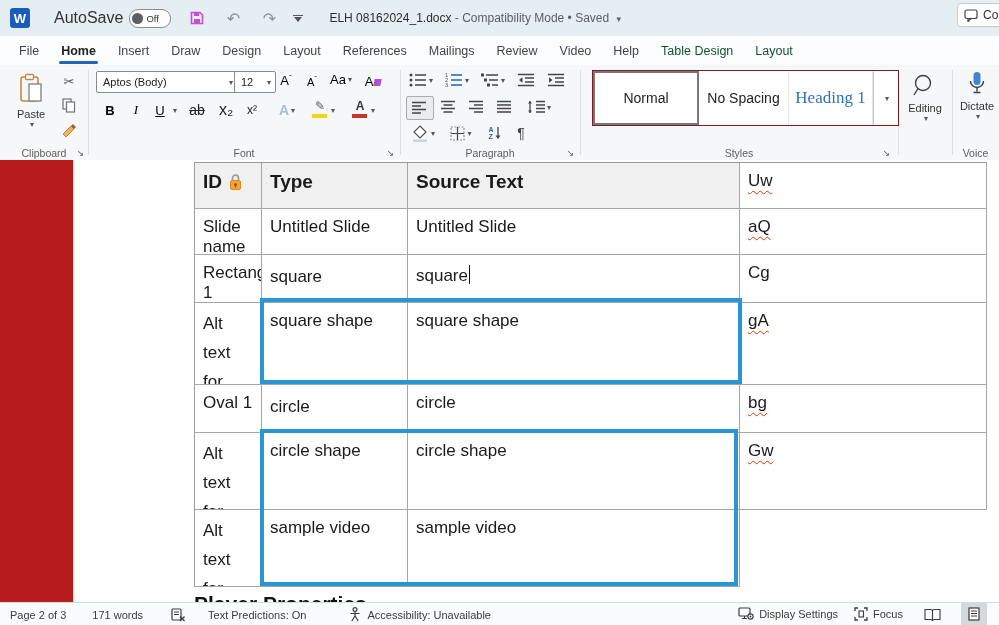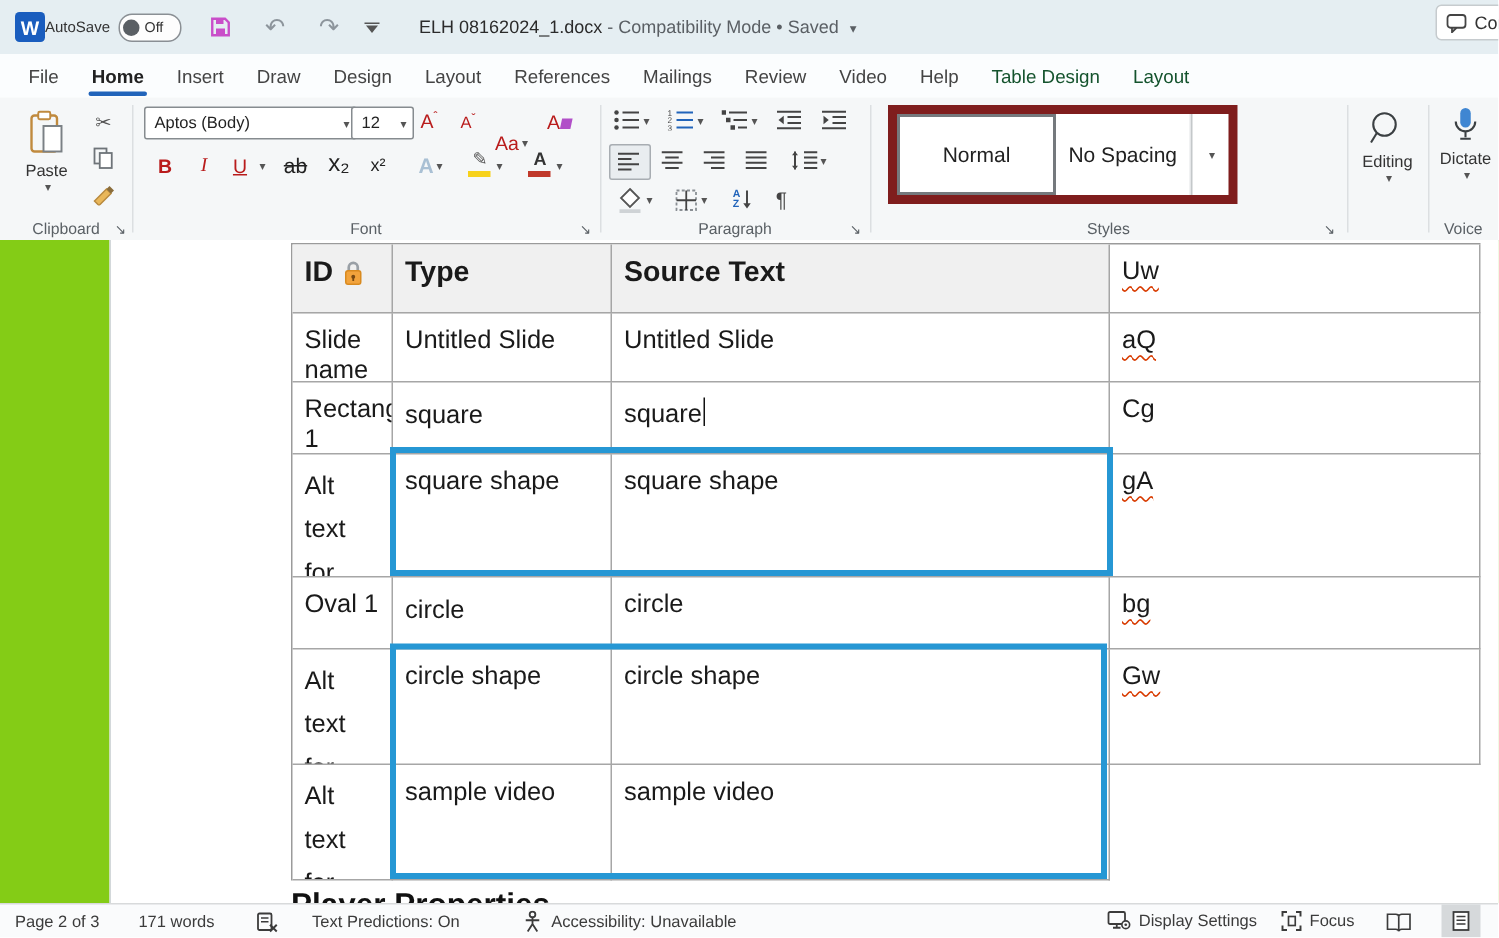--- a/index.html
+++ b/index.html
@@ -3,21 +3,21 @@
 <meta charset="utf-8">
 <style>
   html,body{margin:0;padding:0;}
   #app{position:relative;width:999px;height:625px;overflow:hidden;background:#fff;
        font-family:"Liberation Sans",sans-serif;color:#333;-webkit-font-smoothing:antialiased;}
   svg{display:block;}
   
   .tb{position:absolute;left:0;top:0;width:999px;height:36px;background:#e5eef2;display:flex;align-items:center;}
   .wlogo{width:20px;height:20px;margin-left:10px;background:#1a5dbe;border-radius:3px;color:#fff;
          font-size:13px;font-weight:bold;display:flex;align-items:center;justify-content:center;}
-  .tb-as{font-size:10px;color:#333;margin-left:0;}
+  .tb-as{font-size:16px;color:#333;margin-left:24px;}
   .pill{width:40px;height:17px;border:1px solid #8a8f94;border-radius:9px;background:#fdfdfd;
         display:flex;align-items:center;margin-left:6px;}
   .knob{width:11px;height:11px;border-radius:50%;background:#5a5f64;margin-left:2px;}
   .pill span{font-size:9.5px;color:#333;margin-left:3px;}
   .tb-ic{margin-left:16px;display:flex;align-items:center;justify-content:center;width:20px;height:20px;}
   .arr{font-size:16px;color:#8d959c;}
   .qat{width:10px;margin-left:14px;}
   .qat .bar{height:0;border-top:1.5px solid #555;margin-bottom:1px;}
   .qat .tri{width:0;height:0;border-left:4px solid transparent;border-right:4px solid transparent;border-top:5px solid #555;margin:0 auto;}
   .tb-title{margin-left:26px;font-size:12px;color:#2b2b2b;white-space:nowrap;}
@@ -42,34 +42,34 @@
   .grp{position:absolute;top:0;height:95px;}
   .glabel{position:absolute;bottom:1px;left:0;right:0;text-align:center;font-size:10.5px;color:#5a6065;}
   .glaunch{position:absolute;bottom:2px;font-size:9px;color:#5a6065;}
   .rbtn{position:absolute;display:flex;align-items:center;justify-content:center;border-radius:2px;}
   .chevs{font-size:8px;color:#555;margin-left:2px;}
   .combo{position:absolute;background:#fff;border:1px solid #868b8f;border-radius:2px;height:20px;
          display:flex;align-items:center;font-size:11px;color:#222;padding-left:6px;}
   .combo .chevs{margin-left:auto;margin-right:4px;}
   .big{display:flex;flex-direction:column;align-items:center;justify-content:flex-start;}
   .blabel{font-size:11px;color:#333;margin-top:3px;}
-  .fmt{font-size:13px;color:#b91c1c;}
+  .fmt{font-size:13px;color:#000000;}
   .sel-ind{background:#e9edf0;border:1px solid #a8adb2;}
   .bar-ic{position:relative;width:18px;height:20px;display:flex;flex-direction:column;align-items:center;}
   .bar-ic .glyph{font-size:12px;line-height:13px;font-weight:700;}
   .bar-ic .bar{width:15px;height:4px;margin-top:1px;}
-  .stylebox{position:absolute;left:12px;top:5px;height:54px;background:#fff;border:6px solid #7f1d1d;display:flex;}
+  .stylebox{position:absolute;left:12px;top:5px;height:54px;background:#fff;border:1px solid #7f1d1d;display:flex;}
   .scell{display:flex;align-items:center;justify-content:center;height:100%;box-sizing:border-box;border-right:1px solid #e4e6e8;}
   .scell.selected{border:2px solid #75797d;}
   .s-normal{width:106px;font-size:14px;color:#222;}
   .s-nospace{width:90px;font-size:14px;color:#222;}
   .s-h1{width:84px;font-size:17px;color:#2e74b5;font-family:"Liberation Serif",serif;}
   .s-more{width:24px;display:flex;align-items:center;justify-content:center;border-left:1px solid #c4c8ca;}
   
-  .doc{position:absolute;left:0;top:160px;width:999px;height:442px;background:#84cc16;overflow:hidden;}
+  .doc{position:absolute;left:0;top:160px;width:999px;height:442px;background:#b91c1c;overflow:hidden;}
   .page{position:absolute;left:73px;top:0;width:926px;height:442px;background:#fff;border-left:1px solid #d3d8da;}
   .grid{position:absolute;left:120px;top:2px;display:grid;
         grid-template-columns:67px 146px 332px 247px;
         grid-template-rows:46px 46px 48px 82px 48px 77px 77px;
         border-top:1px solid #9b9b9b;border-left:1px solid #9b9b9b;}
   .cell{box-sizing:border-box;border-right:1px solid #a6a6a6;border-bottom:1px solid #a6a6a6;
         padding:8px 8px 0 8px;font-size:17px;color:#1a1a1a;overflow:hidden;}
   .hcell{background:#f0f0f0;font-weight:700;font-size:19px;display:flex;align-items:flex-start;gap:6px;}
   .tcell{line-height:29px;}
   .squiggle{text-decoration:underline;text-decoration-style:wavy;text-decoration-color:#d83b01;
@@ -194,21 +194,21 @@
       <div class="combo" style="left:146px;top:6px;width:34px">
         <span>12</span>
         <span class="chevs">▾</span>
       </div>
       <div class="rbtn" style="left:186px;top:5px;width:24px;height:22px">
         <span class="fmt"><span>A</span><sup style="font-size:8px">ˆ</sup></span>
       </div>
       <div class="rbtn" style="left:212px;top:5px;width:24px;height:22px">
         <span class="fmt" style="font-size:11px"><span>A</span><sup style="font-size:8px">ˇ</sup></span>
       </div>
-      <div class="rbtn" style="left:238px;top:19px;width:30px;height:22px">
+      <div class="rbtn" style="left:238px;top:3px;width:30px;height:22px">
         <span class="fmt">Aa</span>
         <span class="chevs">▾</span>
       </div>
       <div class="rbtn" style="left:272px;top:5px;width:26px;height:22px">
         <span class="fmt"><span>A</span><span style="display:inline-block;width:7px;height:7px;background:#b14fc8;margin-left:1px;transform:skewX(-12deg)"></span></span>
       </div>
       <div class="rbtn" style="left:12px;top:34px;width:20px;height:22px">
         <span class="fmt" style="font-weight:bold">B</span>
       </div>
       <div class="rbtn" style="left:38px;top:34px;width:20px;height:22px">
@@ -374,20 +374,23 @@
     </div>
 
     <div class="grp" style="left:580px;width:318px">
       <div class="stylebox">
         <div class="scell s-normal selected">
           <span>Normal</span>
         </div>
         <div class="scell s-nospace">
           <span>No Spacing</span>
         </div>
+        <div class="scell s-h1">
+          <span>Heading 1</span>
+        </div>
         <div class="s-more">
           <span class="chevs">▾</span>
         </div>
       </div>
       <div class="glabel">Styles</div>
       <div class="glaunch" style="right:8px">↘</div>
     </div>
 
     <div class="grp" style="left:898px;width:54px">
       <div class="rbtn big" style="left:4px;top:6px;width:46px;height:72px">

